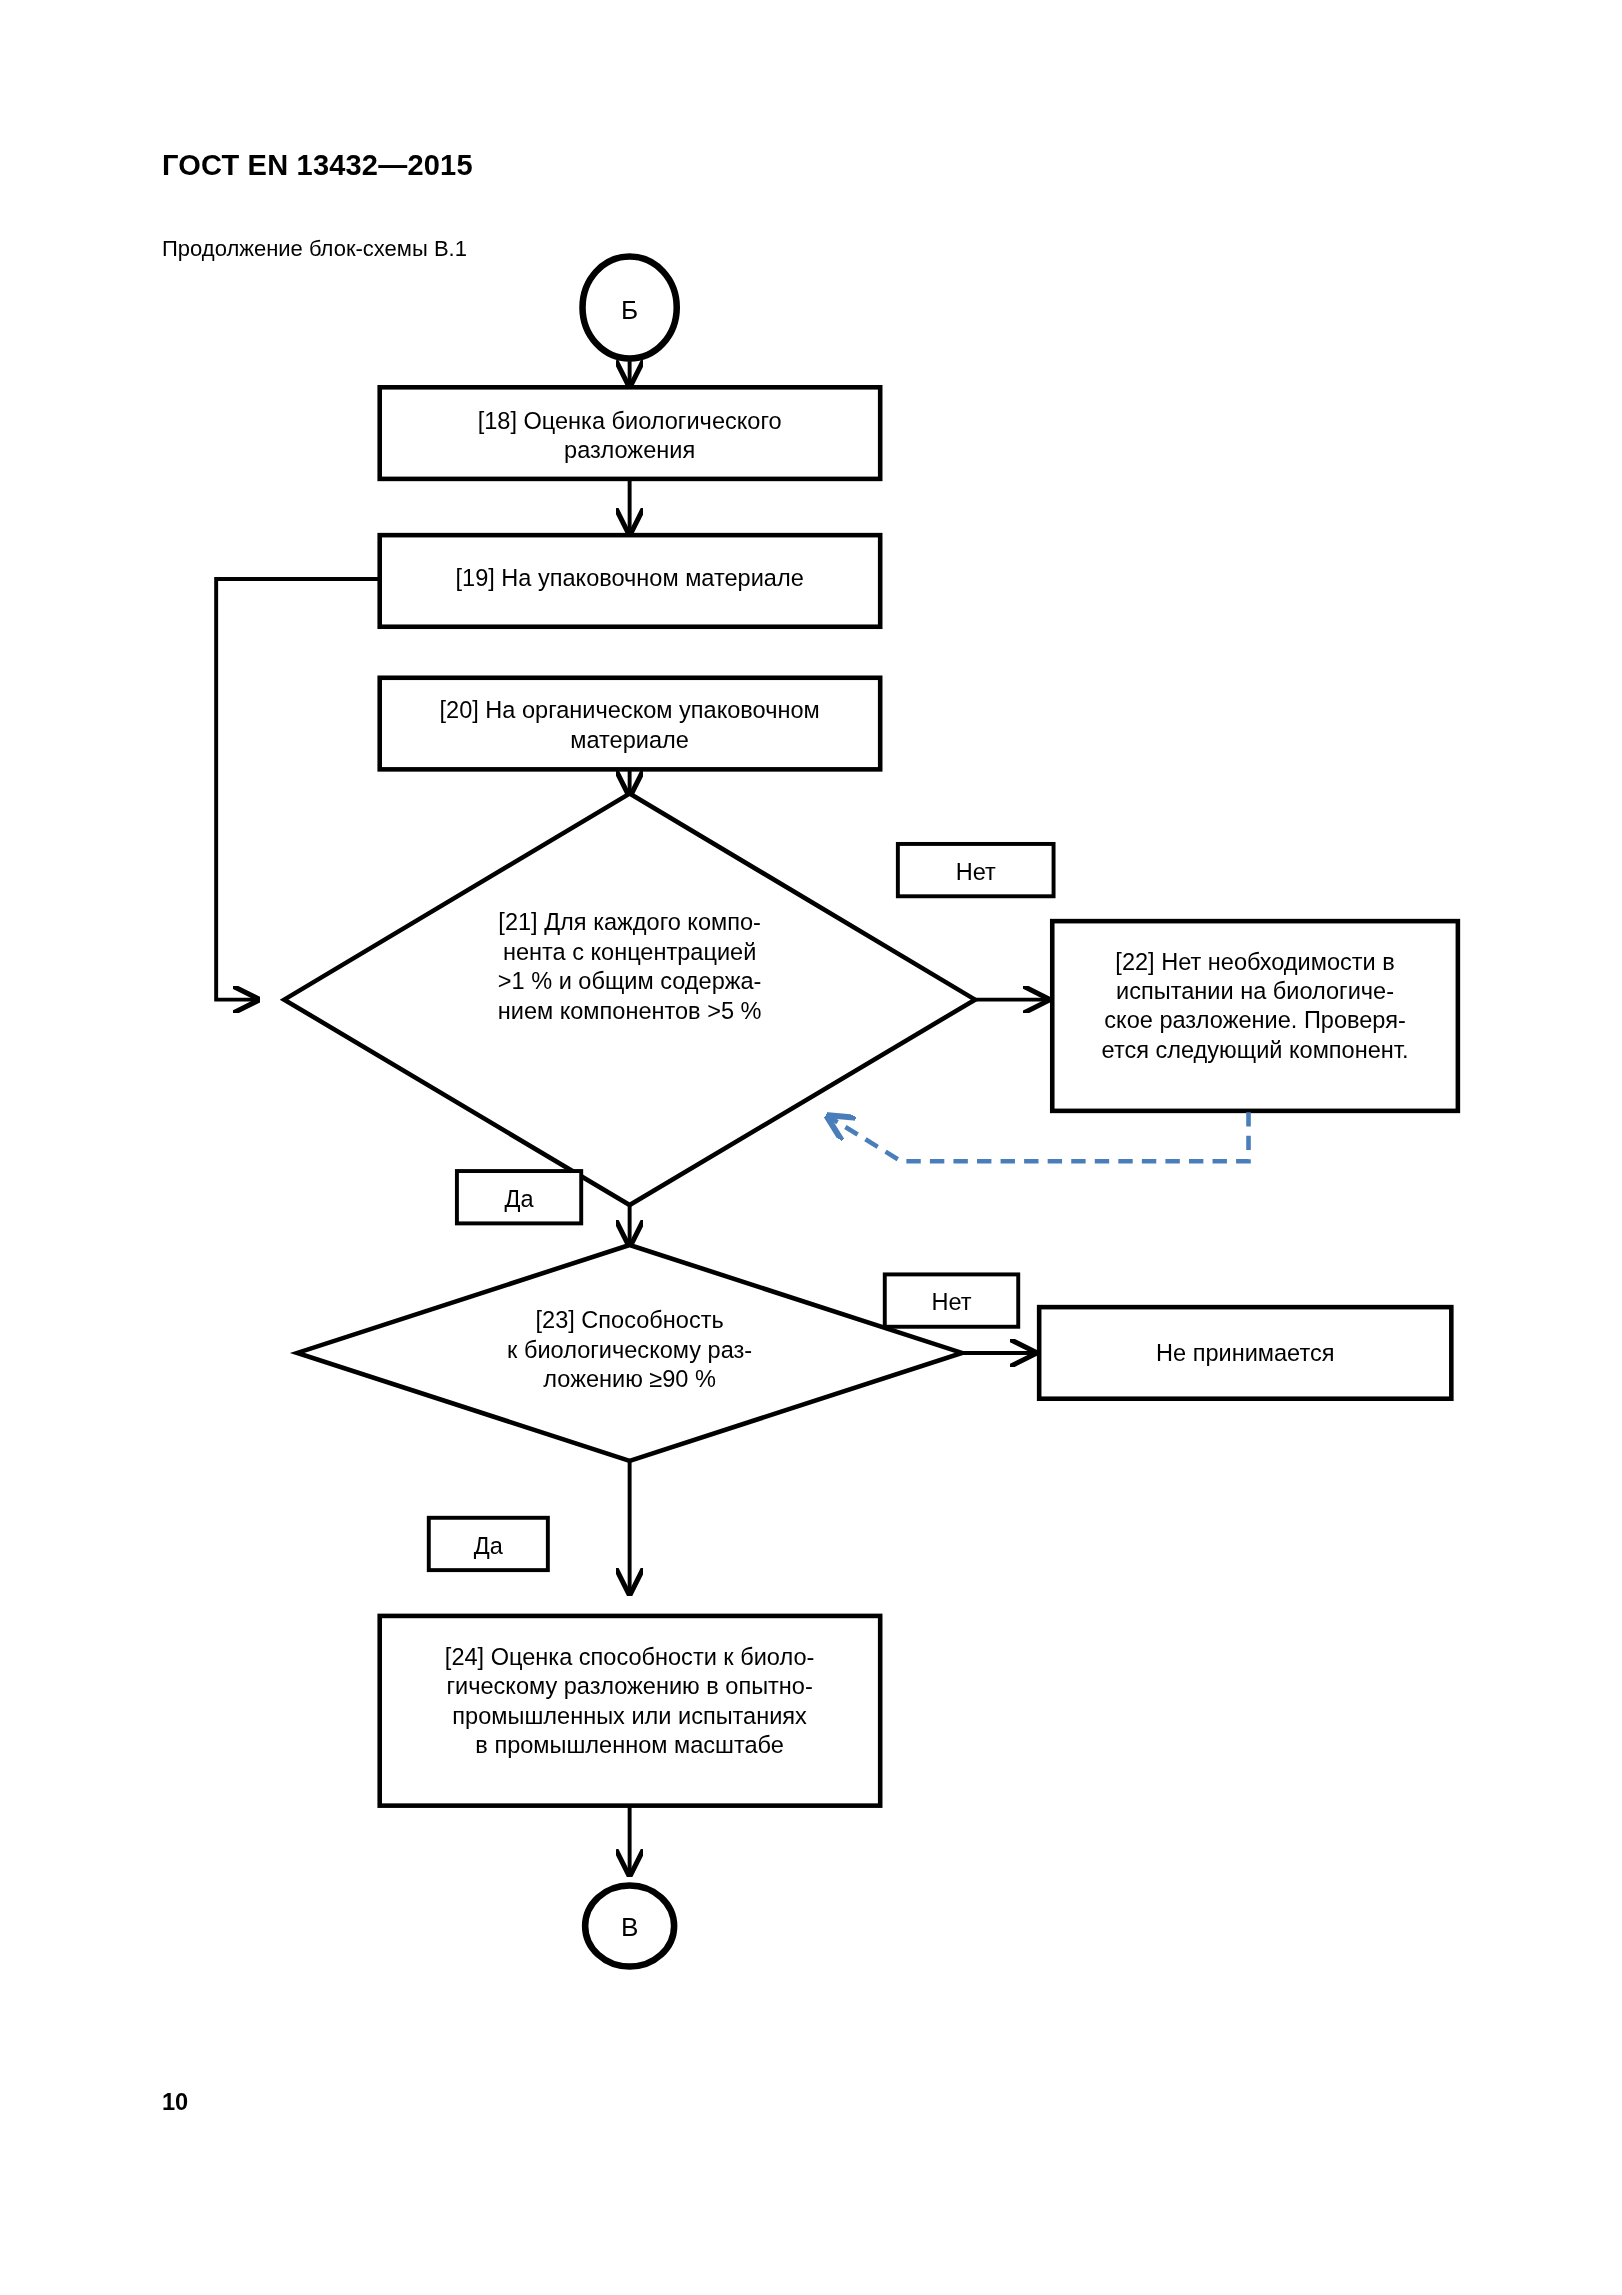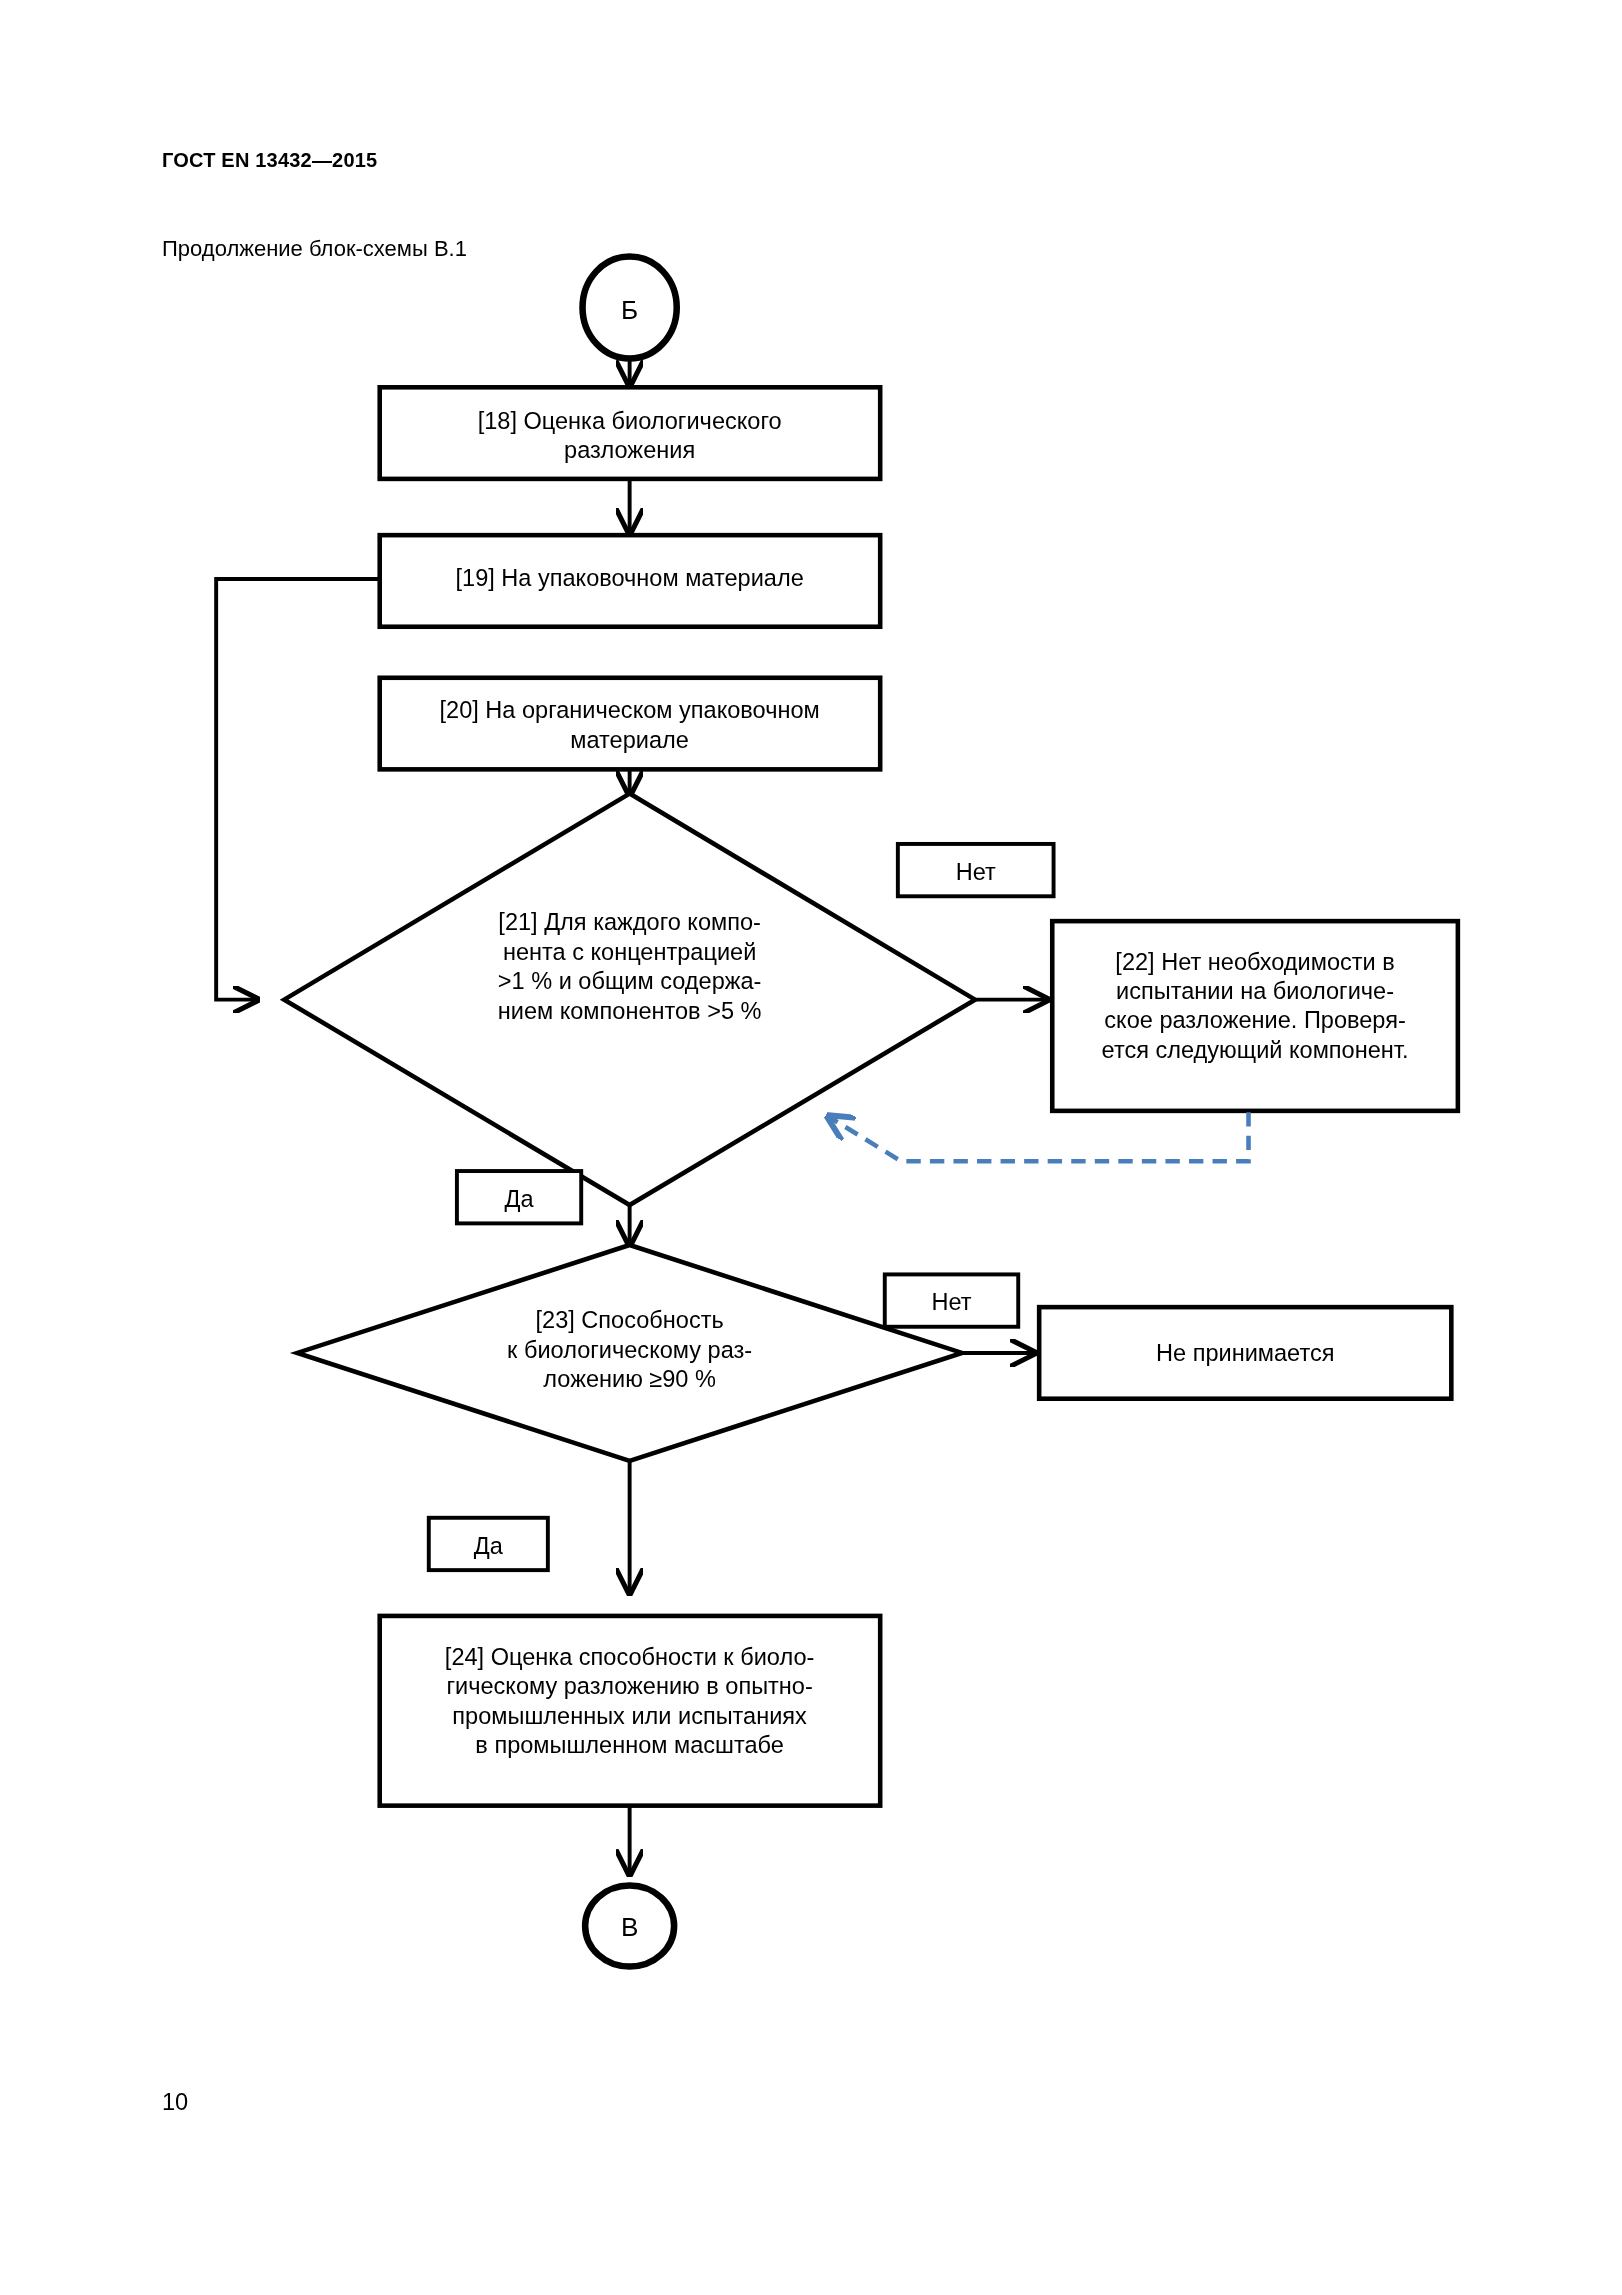--- a/index.html
+++ b/index.html
@@ -17,37 +17,38 @@
   }
   .page {
     position: absolute;
     inset: 0;
     background: #ffffff;
   }
   #doc-header {
     position: absolute;
     left: 162px;
     top: 149px;
-    font-size: 20px;
+    font-size: 29px;
     font-weight: bold;
     letter-spacing: 0.2px;
     white-space: nowrap;
   }
   #doc-subtitle {
     position: absolute;
     left: 162px;
     top: 236px;
     font-size: 22px;
     white-space: nowrap;
   }
   #page-number {
     position: absolute;
     left: 162px;
     top: 2089px;
     font-size: 23.6px;
+    font-weight: bold;
   }
   #flow-svg {
     position: absolute;
     left: 0;
     top: 0;
     width: 1623px;
     height: 2295px;
   }
   .node-text {
     font-family: "Liberation Sans", sans-serif;

